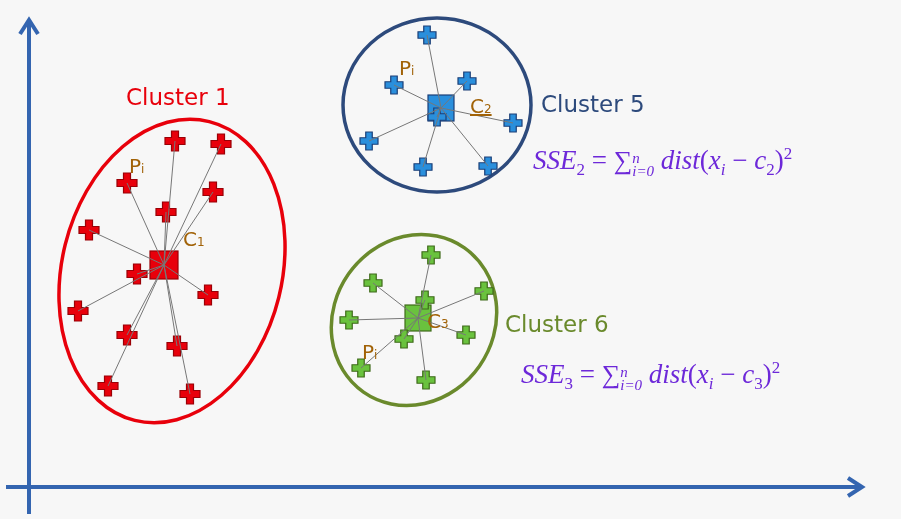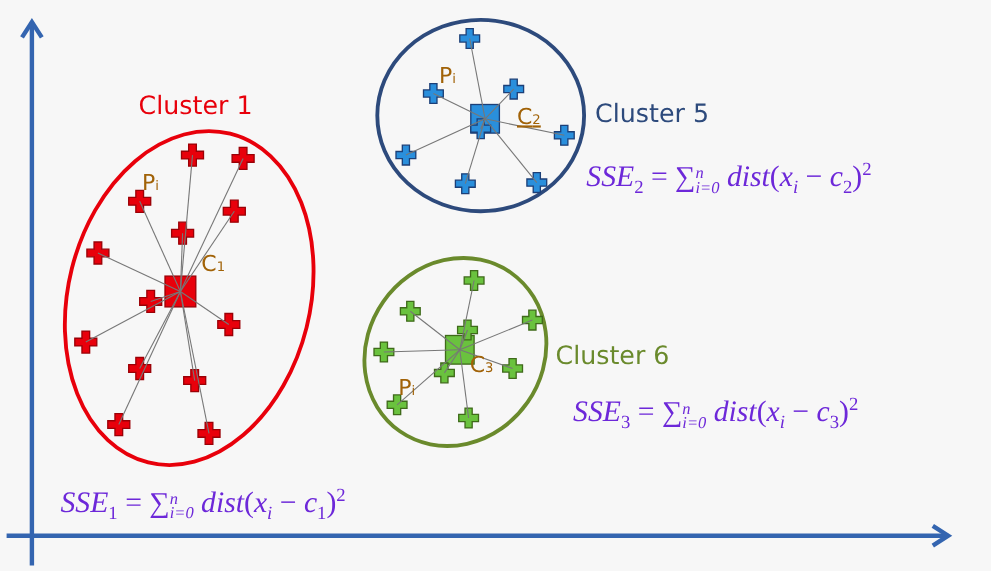--- a/index.html
+++ b/index.html
@@ -108,27 +108,22 @@
   <div class="label cluster-title" style="left:126px; top:84px; color:#e8000b;">Cluster 1</div>
   <div class="label cluster-title" style="left:541px; top:91px; color:#2d4a7c;">Cluster 5</div>
   <div class="label cluster-title" style="left:505px; top:311px; color:#6a8a2c;">Cluster 6</div>
 
   <div class="label pt-label" style="left:129px; top:154px;"><span>P</span><small>i</small></div>
   <div class="label pt-label" style="left:399px; top:56px;"><span>P</span><small>i</small></div>
   <div class="label pt-label" style="left:362px; top:340px;"><span>P</span><small>i</small></div>
 
   <div class="label pt-label" style="left:183px; top:227px;"><span>C</span><small>1</small></div>
   <div class="label pt-label" style="left:470px; top:94px;text-decoration:underline;"><span>C</span><small>2</small></div>
-  <div class="label pt-label" style="left:427px; top:319px;"><span>C</span><small>3</small></div>
+  <div class="label pt-label" style="left:427px; top:309px;"><span>C</span><small>3</small></div>
 
-  <div class="label formula" style="left:55px; top:440px;">
-    <i>SSE</i><sub>1</sub>
-    = <span class="sigma">∑</span><span class="lim"><i>n</i><br><i>i=0</i></span>
-    <i>dist</i>(<i>x</i><sub><i>i</i></sub> − <i>c</i><sub>1</sub>)<sup>2</sup>
-  </div>
 
   <div class="label formula" style="left:533px; top:144px;">
     <i>SSE</i><sub>2</sub>
     = <span class="sigma">∑</span><span class="lim"><i>n</i><br><i>i=0</i></span>
     <i>dist</i>(<i>x</i><sub><i>i</i></sub> − <i>c</i><sub>2</sub>)<sup>2</sup>
   </div>
 
   <div class="label formula" style="left:492px; top:358px;margin-left:29px;">
     <i>SSE</i><sub>3</sub>
     = <span class="sigma">∑</span><span class="lim"><i>n</i><br><i>i=0</i></span>

